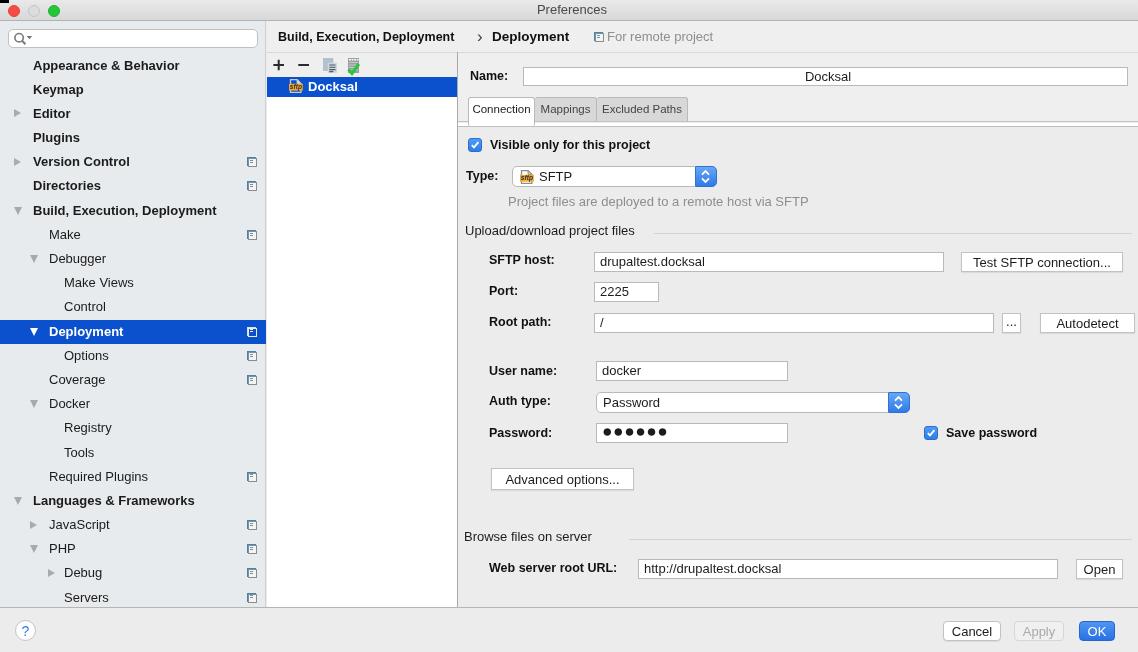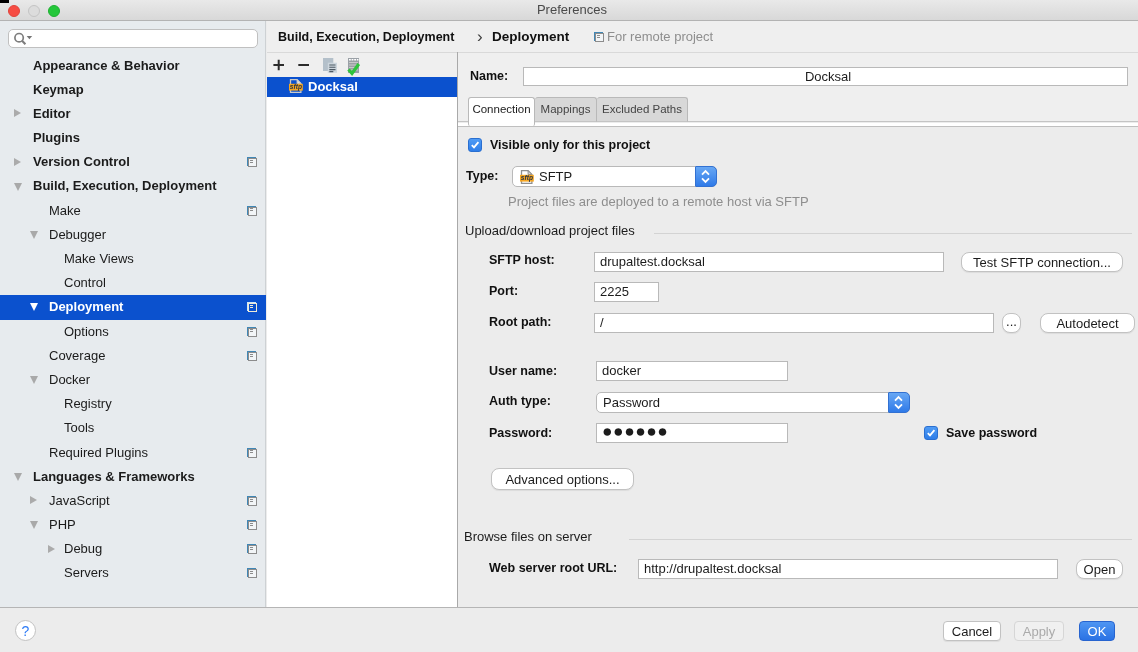--- a/index.html
+++ b/index.html
@@ -57,21 +57,21 @@
 #rpanel { position:absolute; left:458px; top:52px; width:680px; height:555px; background:#ececec; }
 #nameband { position:absolute; left:0; top:0; width:680px; height:45px; background:#efefef; border-top:1px solid #d9d9d9;text-align:center; }
 #tabband { position:absolute; left:0; top:45px; width:680px; height:25px; background:#efefef; border-bottom:1px solid #c4c4c4; }
 .tab { position:absolute; top:0; height:25px; line-height:23px; text-align:center; font-size:11.5px; color:#444;
   background:#d8d8d8; border:1px solid #b9b9b9; border-left:none; border-bottom:1px solid #c4c4c4; white-space:nowrap; border-radius:3px 3px 0 0; }
 #tab1 { left:10px; width:67px; background:#fff; height:29px; border-left:1px solid #b9b9b9; border-bottom:none; z-index:3; color:#1c1c1c; border-radius:3px 3px 2px 2px; }
 #tab2 { left:77px; width:62px; }
 #tab3 { left:139px; width:91px; }
 
 .field { position:absolute; background:#fff; border:1px solid #b9b9b9; font-size:13px; padding-left:5px; white-space:nowrap; overflow:hidden; }
-.btn { position:absolute; background:#fff; border:1px solid #c2c2c2; border-radius:8px; text-align:center; font-size:13px; color:#1c1c1c;
+.btn { position:absolute; background:#fff; border:1px solid #c2c2c2; border-radius:0; text-align:center; font-size:13px; color:#1c1c1c;
    box-shadow:0 1px 1px rgba(0,0,0,0.07); }
 .lbl { position:absolute; font-size:12.5px; color:#111; font-weight:bold; white-space:nowrap; }
 .glbl { position:absolute; font-size:13px; color:#1c1c1c; white-space:nowrap; }
 .sep { position:absolute; height:1px; background:#d3d3d3; }
 .combo { position:absolute; background:#fff; border:1px solid #b9b9b9; border-radius:5px; }
 .stepper { position:absolute; right:-1px; top:-1px; width:22px; height:21px; border-radius:1px 5px 5px 1px;
   background:linear-gradient(#67a7f4,#2f7ae8); border:1px solid #3271d2; }
 .cb { position:absolute; width:14px; height:14px; border-radius:3px; background:linear-gradient(#4f9bf5,#2e7de8); border:1px solid #2a6fd0; }
 .hint { position:absolute; font-size:13px; color:#8e8e8e; white-space:nowrap; }
 
@@ -113,20 +113,24 @@
       <div class="trow l0">
           <i class="arr arr-r a0"></i>
           <span class="txt b">Editor</span>
         </div>
       <div class="trow l0">
           <span class="txt b">Plugins</span>
         </div>
       <div class="trow l0">
           <i class="arr arr-r a0"></i>
           <span class="txt b">Version Control</span>
+          <span class="shicon"></span>
+        </div>
+      <div class="trow l0">
+          <span class="txt b">Directories</span>
           <span class="shicon"></span>
         </div>
       <div class="trow l0">
           <i class="arr arr-d a0"></i>
           <span class="txt b">Build, Execution, Deployment</span>
         </div>
       <div class="trow l1">
           <span class="txt">Make</span>
           <span class="shicon"></span>
         </div>

